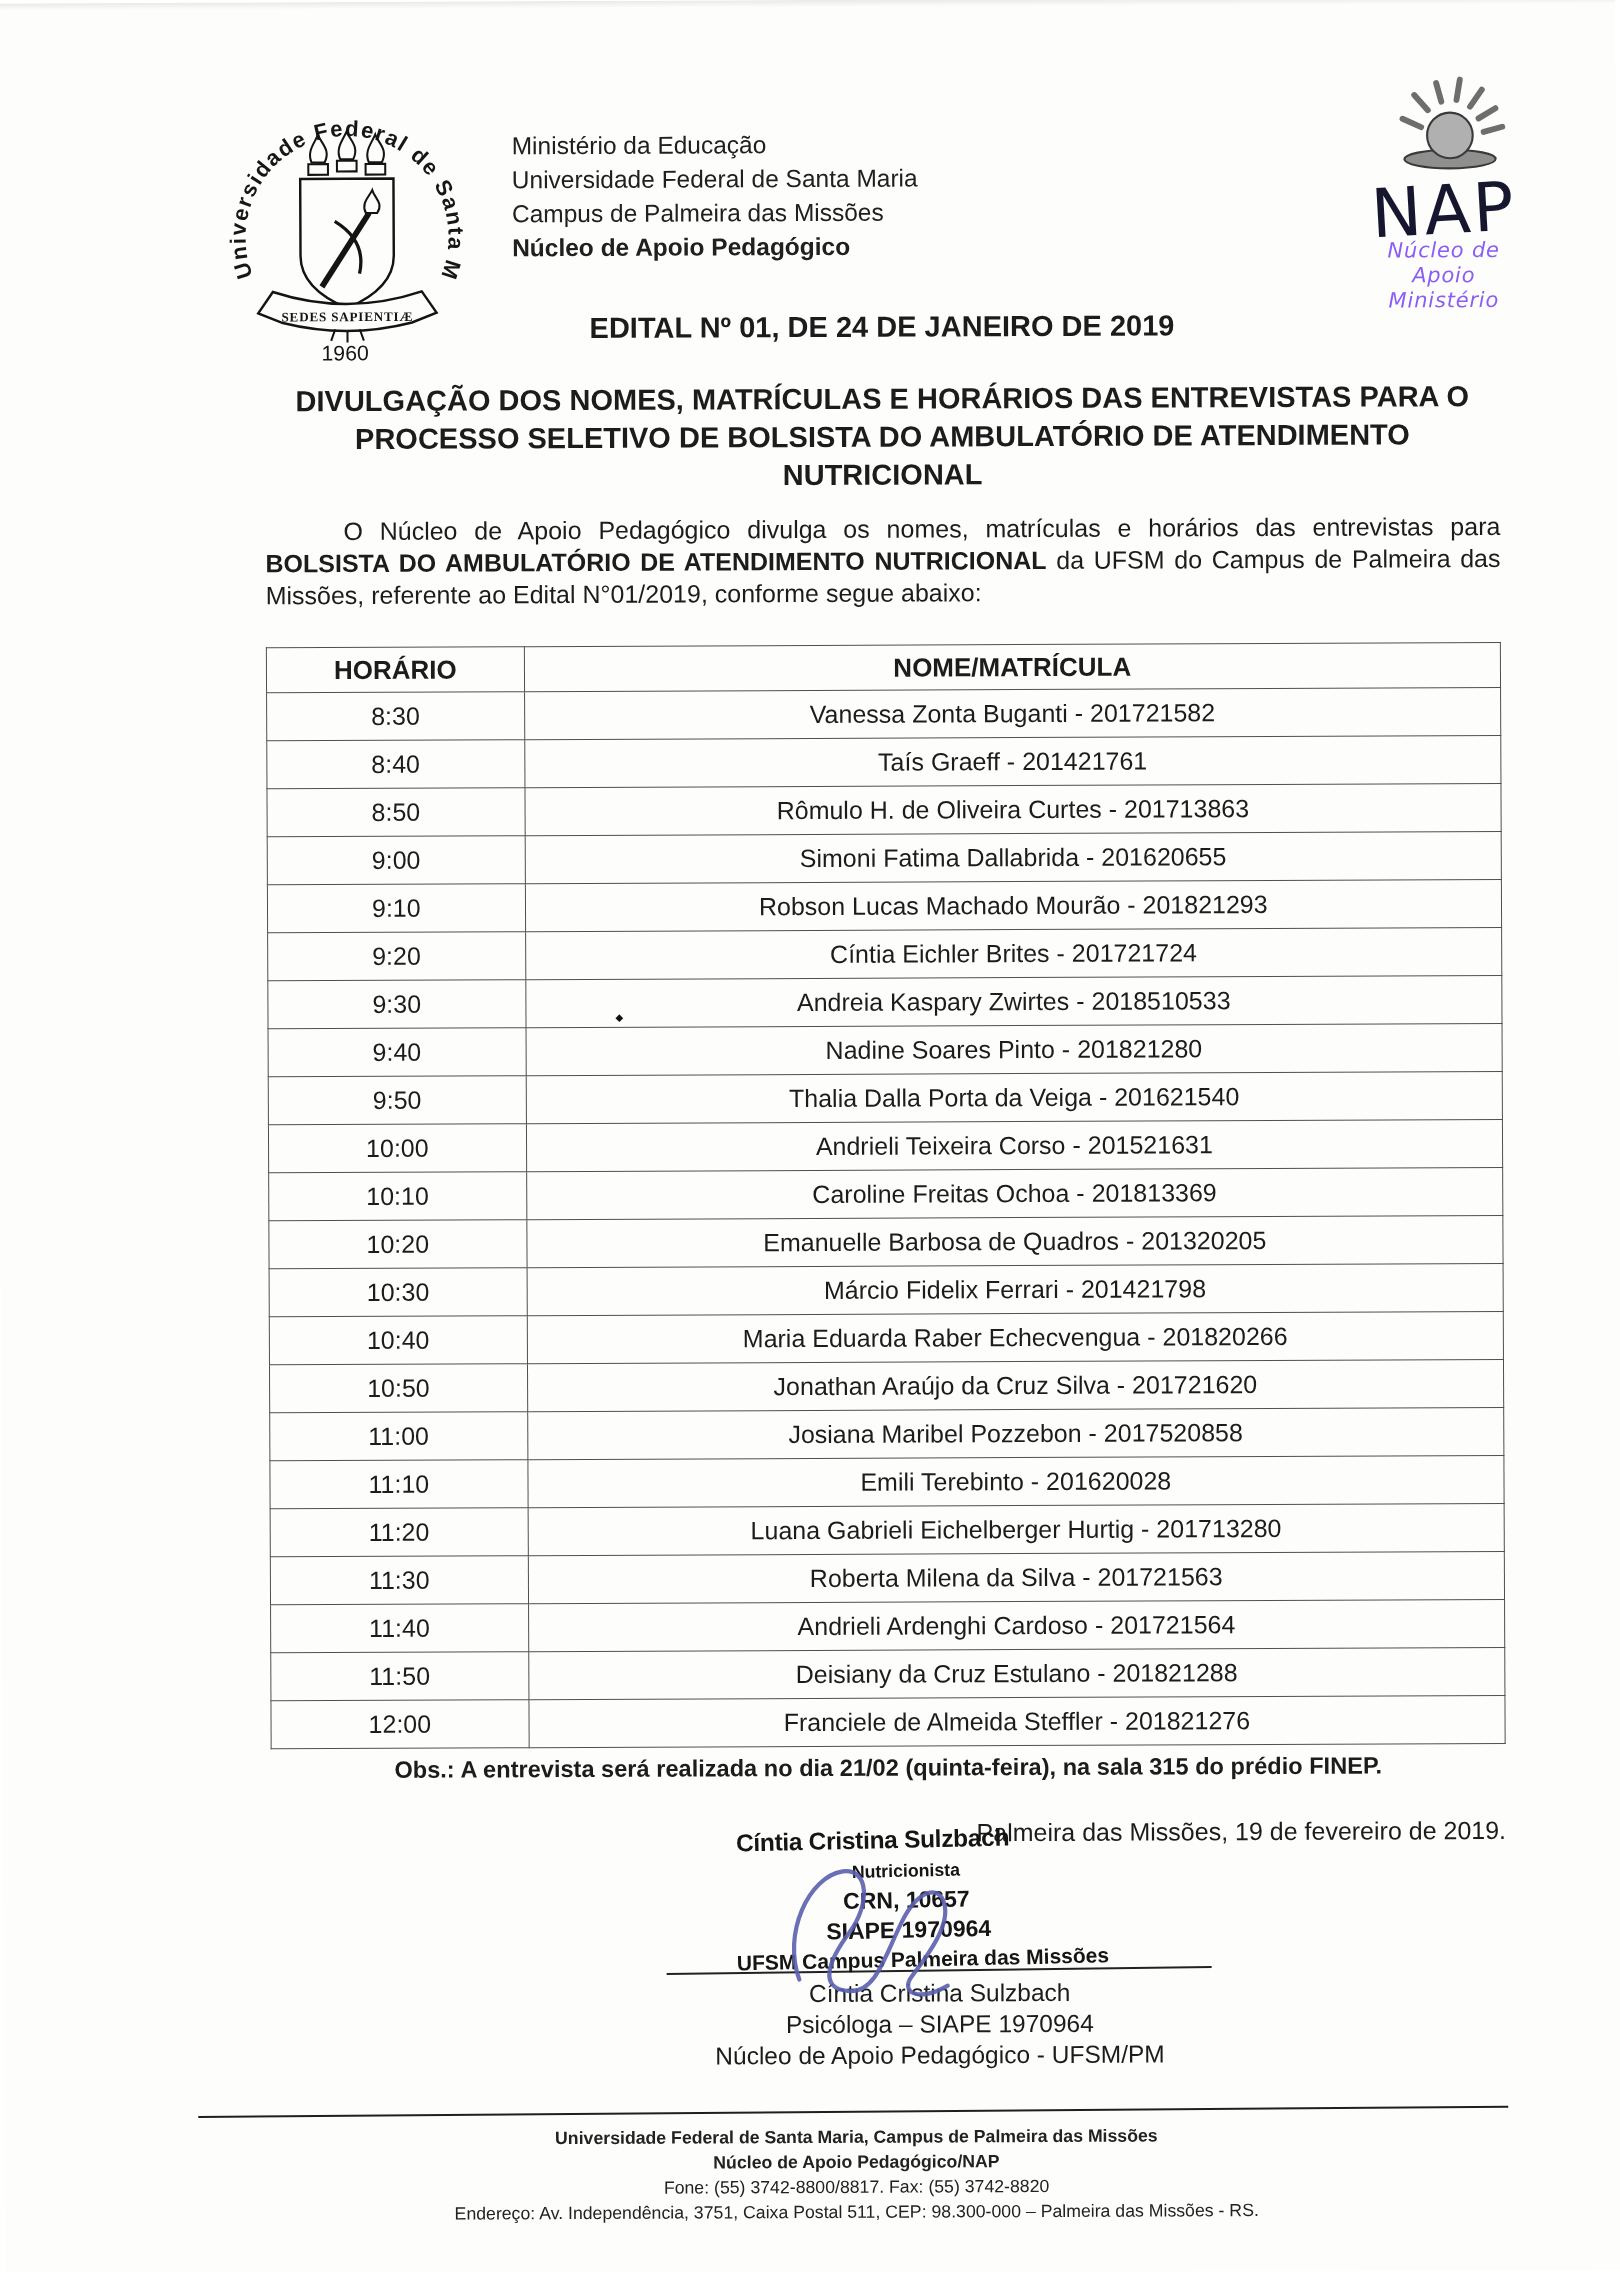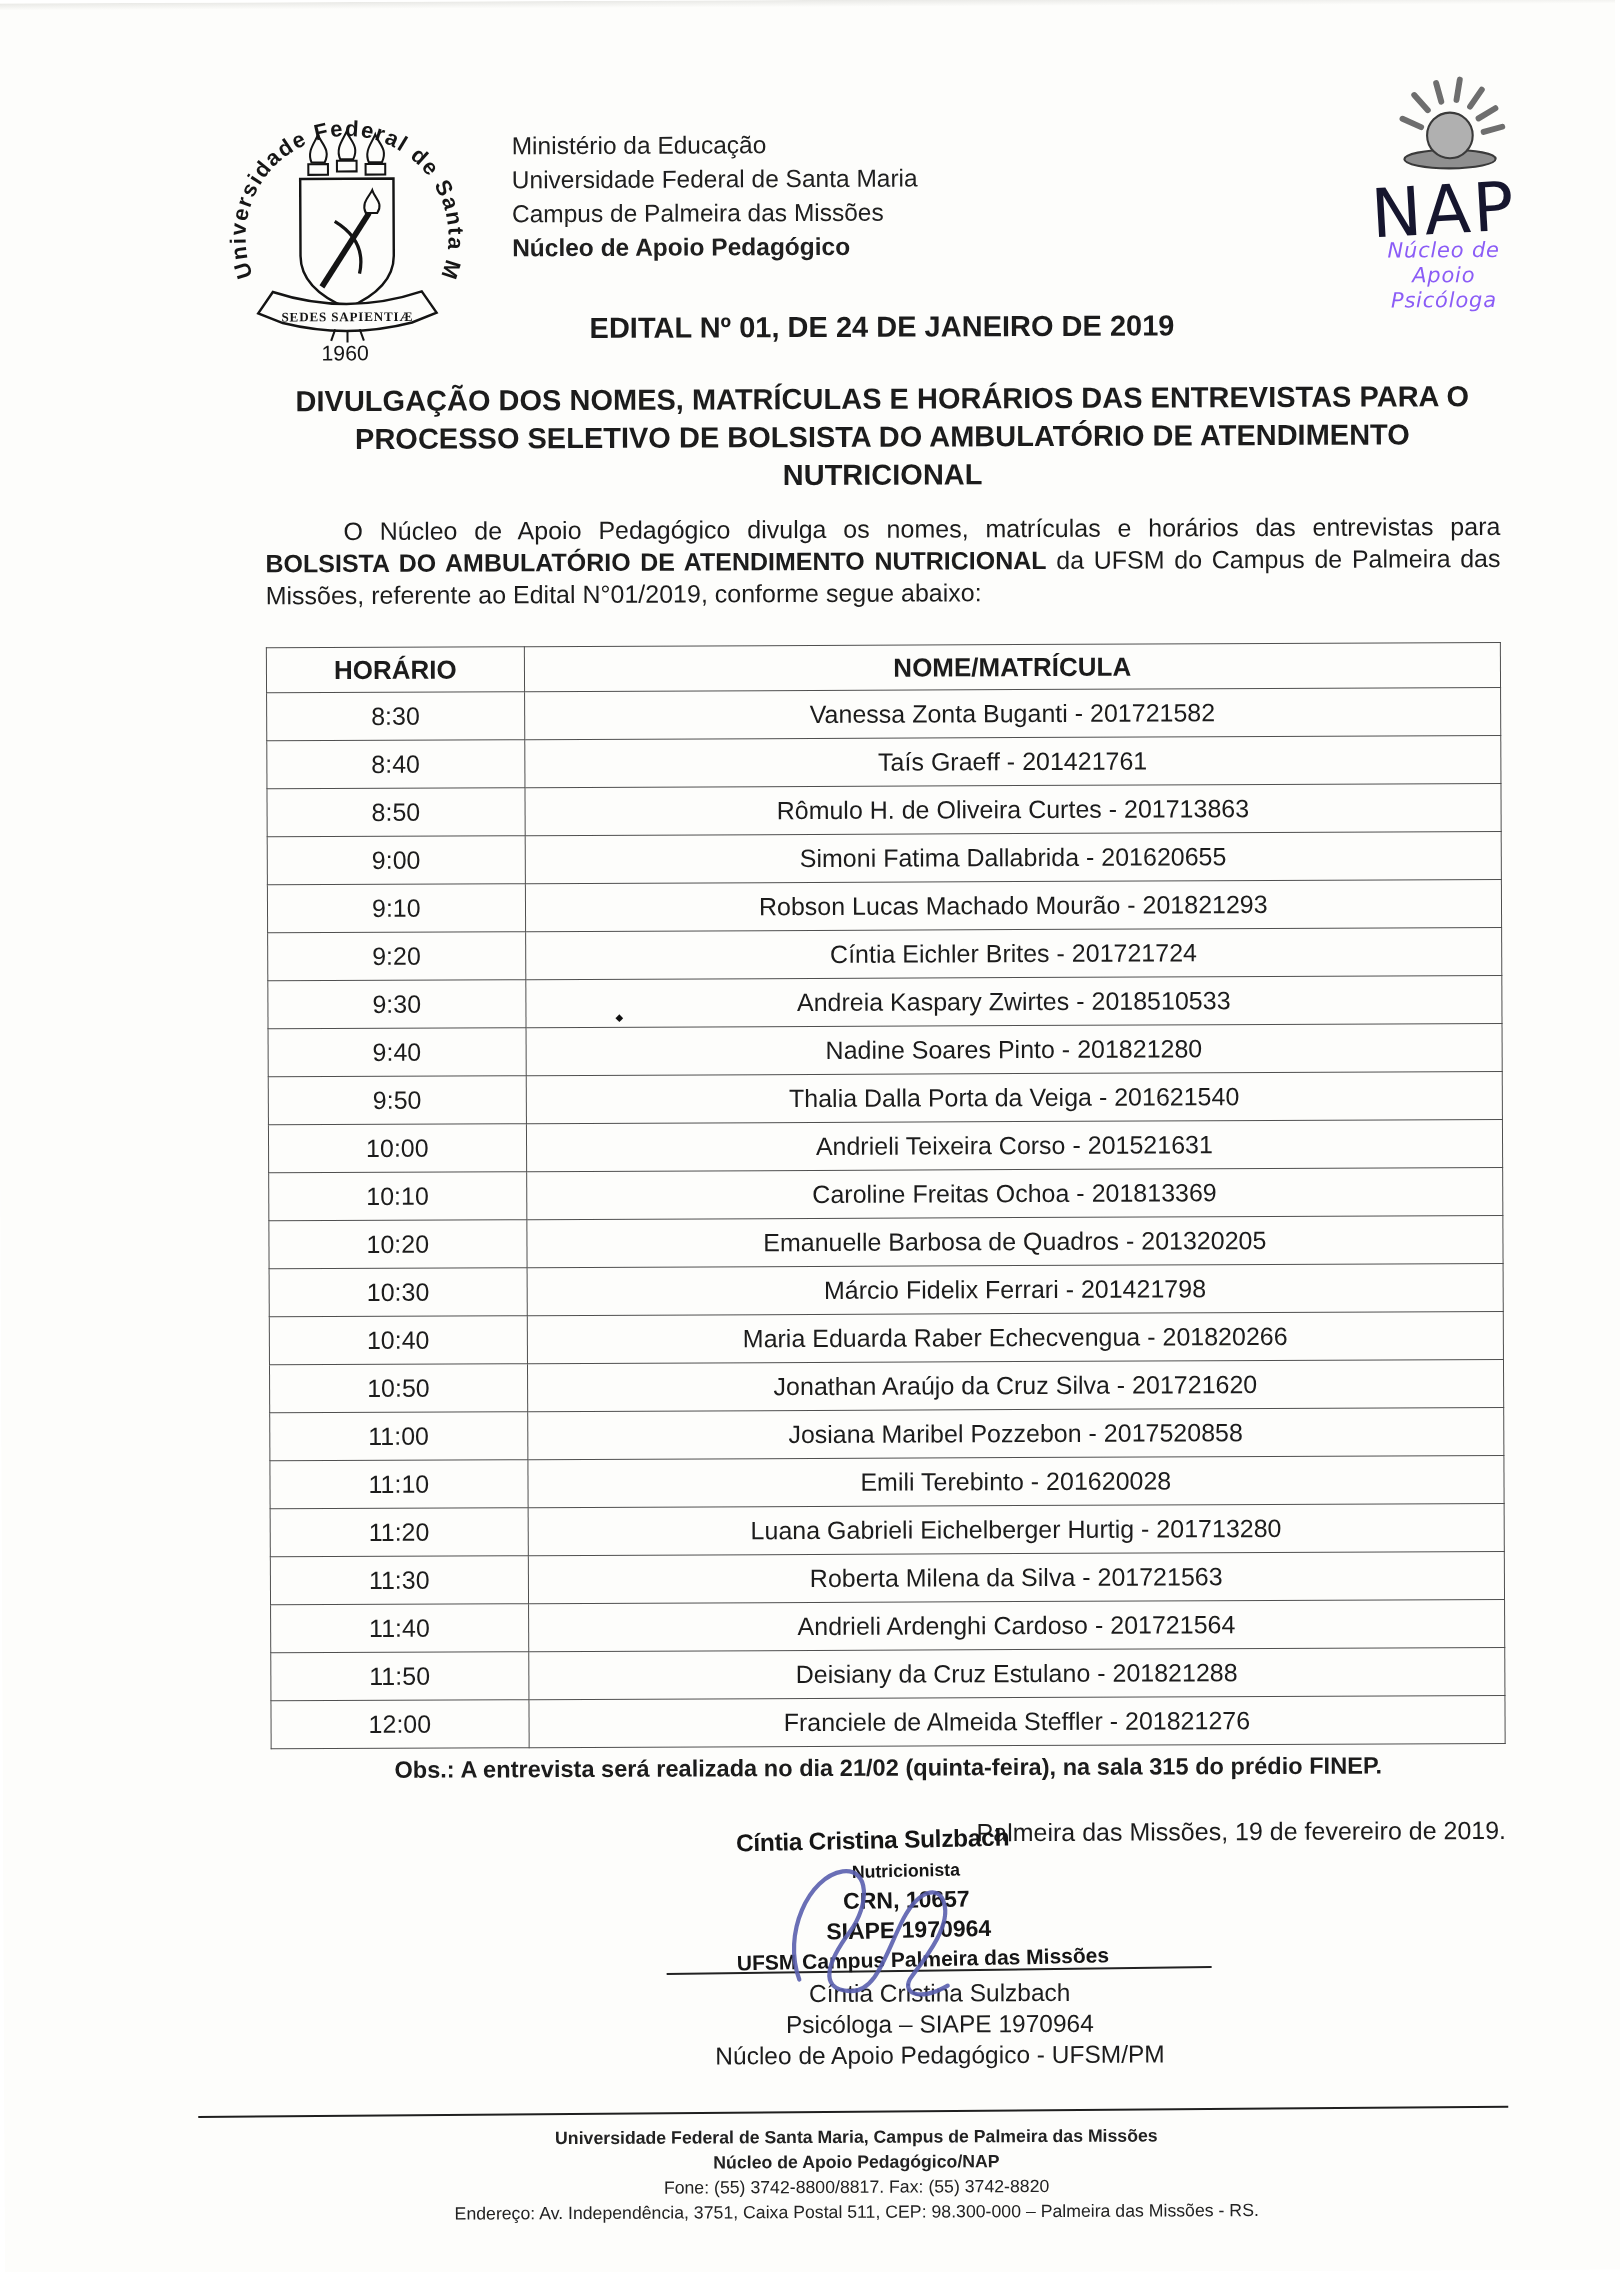--- a/index.html
+++ b/index.html
@@ -112,21 +112,21 @@
         <line x1="132" y1="42" x2="146" y2="22"></line>
         <line x1="142" y1="56" x2="162" y2="44"></line>
         <line x1="148" y1="72" x2="170" y2="66"></line>
       </g>
       <ellipse cx="108" cy="104" rx="54" ry="11" fill="#8f8f8f" stroke="#3a3a3a" stroke-width="2.5"></ellipse>
       <circle cx="108" cy="76" r="27" fill="#b0b0b0" stroke="#3a3a3a" stroke-width="2.5"></circle>
       <text x="100" y="192" text-anchor="middle" font-size="80" letter-spacing="3" fill="#16162e" transform="rotate(-3 100 160)" style="font-family:'DejaVu Sans',sans-serif">NAP</text>
     </svg>
     <div class="nap-caption">
       <div>Núcleo de Apoio</div>
-      <div>Psicóloga</div>
+      <div>Ministério</div>
     </div>
   </div>
 
   <div class="title">EDITAL Nº 01, DE 24 DE JANEIRO DE 2019</div>
   <div class="subtitle">DIVULGAÇÃO DOS NOMES, MATRÍCULAS E HORÁRIOS DAS ENTREVISTAS PARA O PROCESSO SELETIVO DE BOLSISTA DO AMBULATÓRIO DE ATENDIMENTO NUTRICIONAL</div>
 
   <p class="intro"><span>O Núcleo de Apoio Pedagógico divulga os nomes, matrículas e horários das entrevistas para </span><b>BOLSISTA DO AMBULATÓRIO DE ATENDIMENTO NUTRICIONAL</b><span> da UFSM do Campus de Palmeira das Missões, referente ao Edital N°01/2019, conforme segue abaixo:</span></p>
 
   <div class="tablewrap">
     <table>

